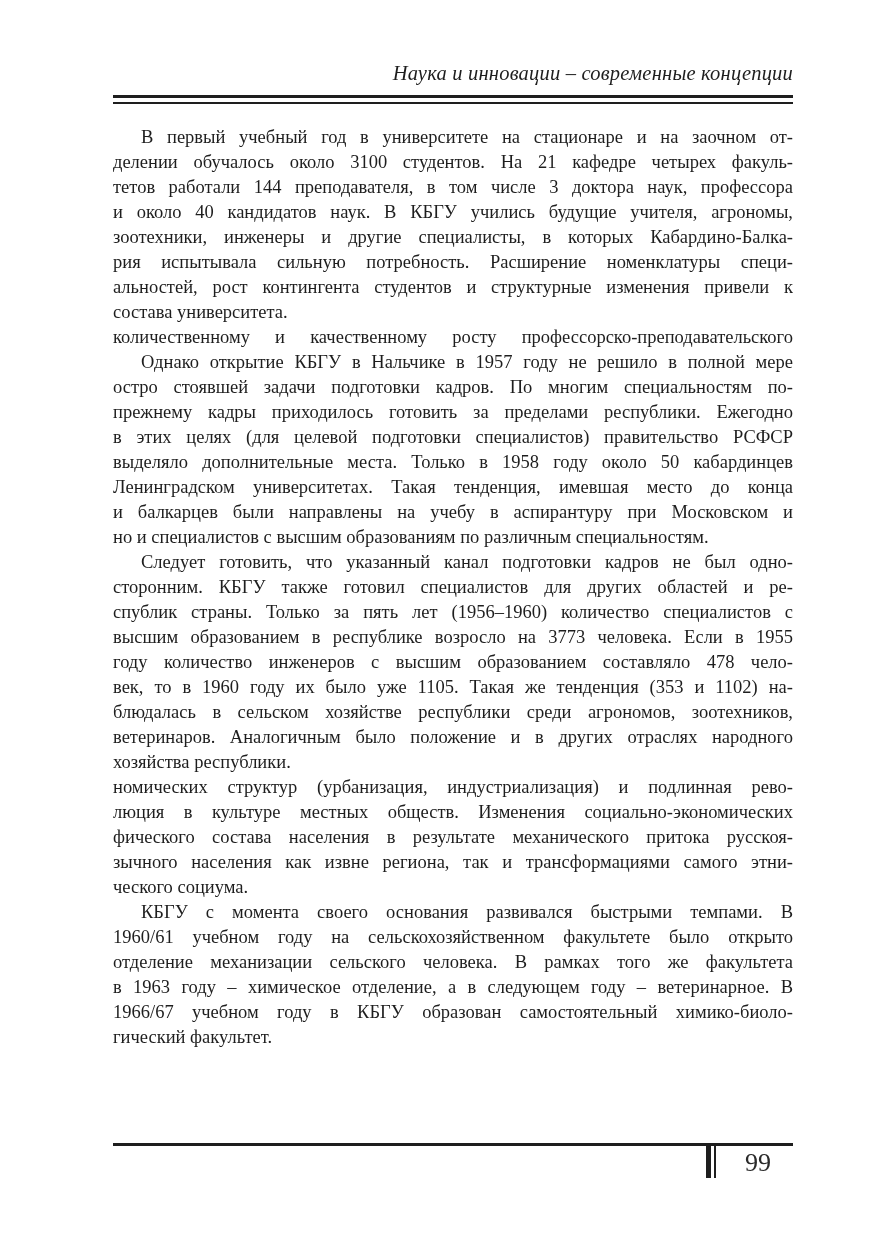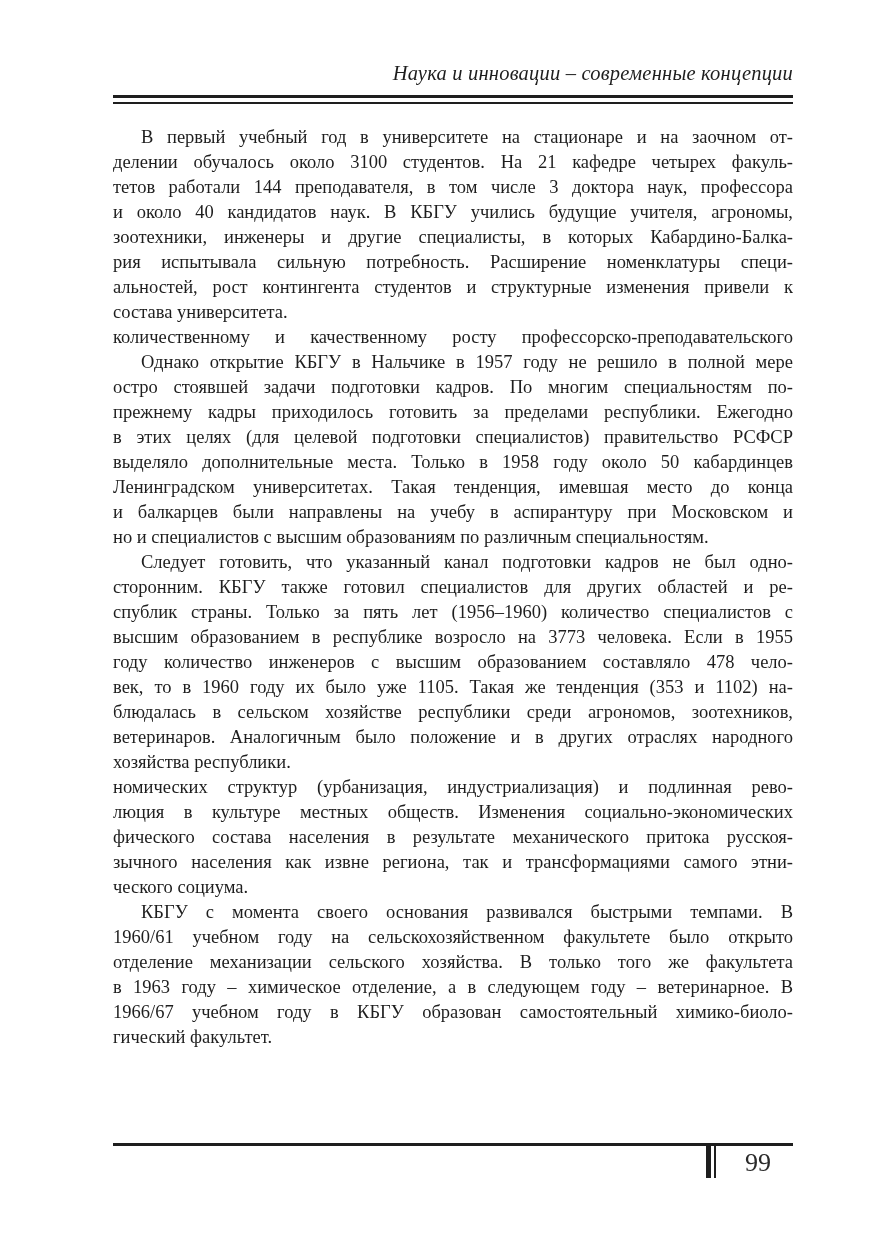--- a/index.html
+++ b/index.html
@@ -140,21 +140,21 @@
       <div class="para">
         <div class="line">номических структур (урбанизация, индустриализация) и подлинная рево-</div>
         <div class="line">люция в культуре местных обществ. Изменения социально-экономических</div>
         <div class="line">фического состава населения в результате механического притока русскоя-</div>
         <div class="line">зычного населения как извне региона, так и трансформациями самого этни-</div>
         <div class="line last">ческого социума.</div>
       </div>
       <div class="para">
         <div class="line first">КБГУ с момента своего основания развивался быстрыми темпами. В</div>
         <div class="line">1960/61 учебном году на сельскохозяйственном факультете было открыто</div>
-        <div class="line">отделение механизации сельского хозяйства. В только того же факультета</div>
+        <div class="line">отделение механизации сельского человека. В рамках того же факультета</div>
         <div class="line">в 1963 году – химическое отделение, а в следующем году – ветеринарное. В</div>
         <div class="line">1966/67 учебном году в КБГУ образован самостоятельный химико-биоло-</div>
         <div class="line last">гический факультет.</div>
       </div>
     </div>
 
   <div class="footer-rule"></div>
 
   <div class="footer-bar-thick"></div>
 

